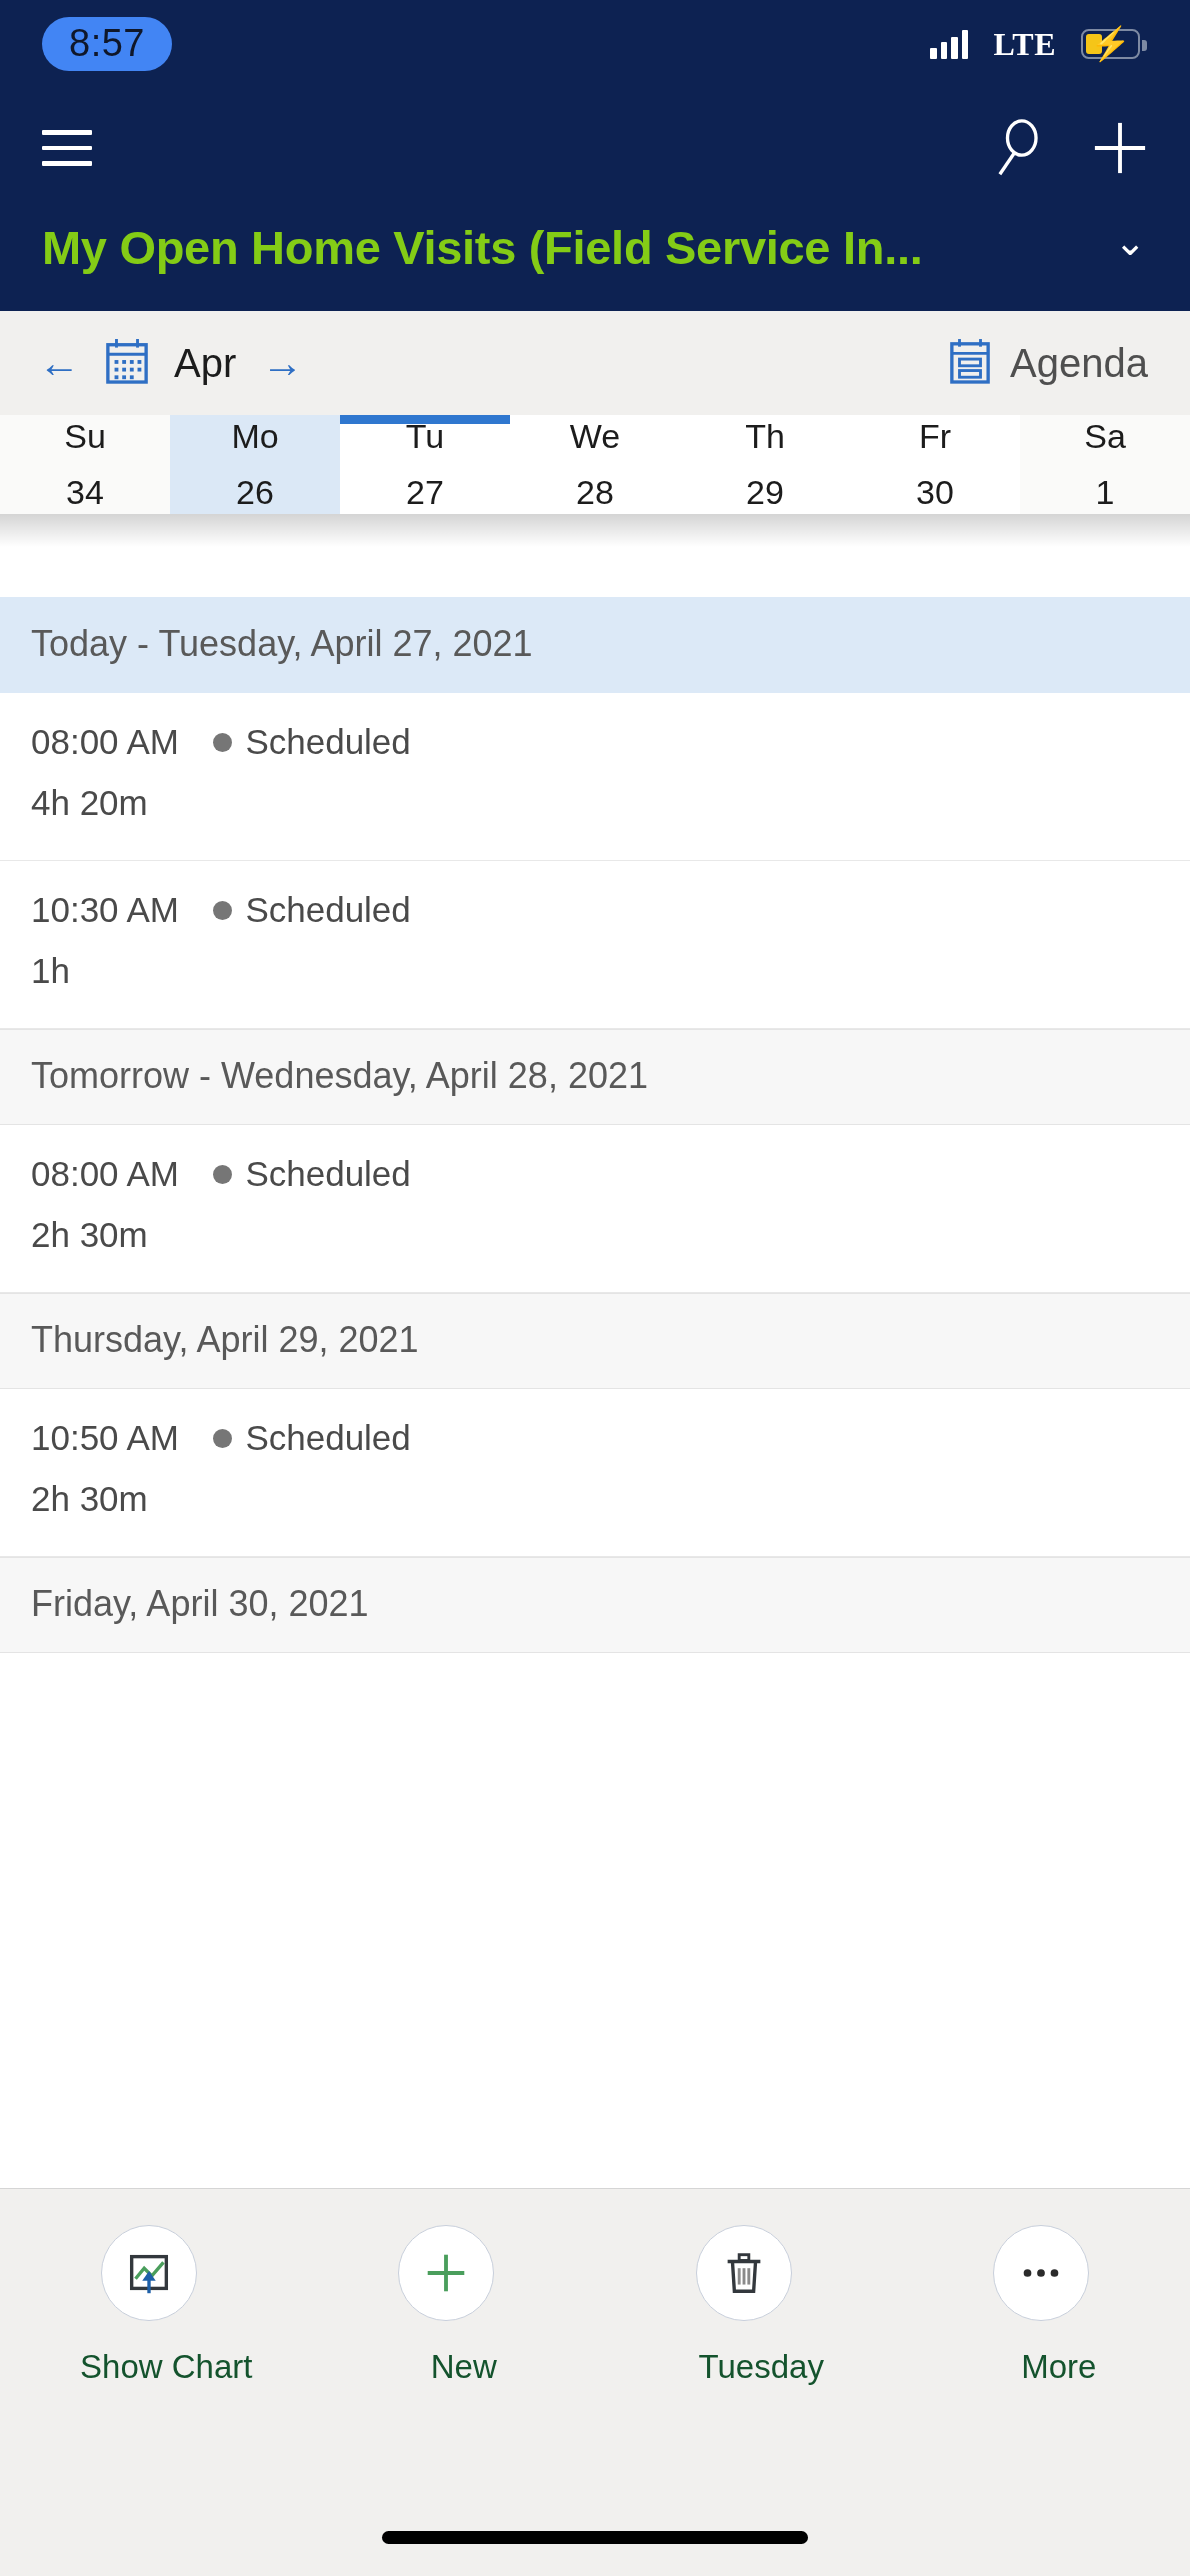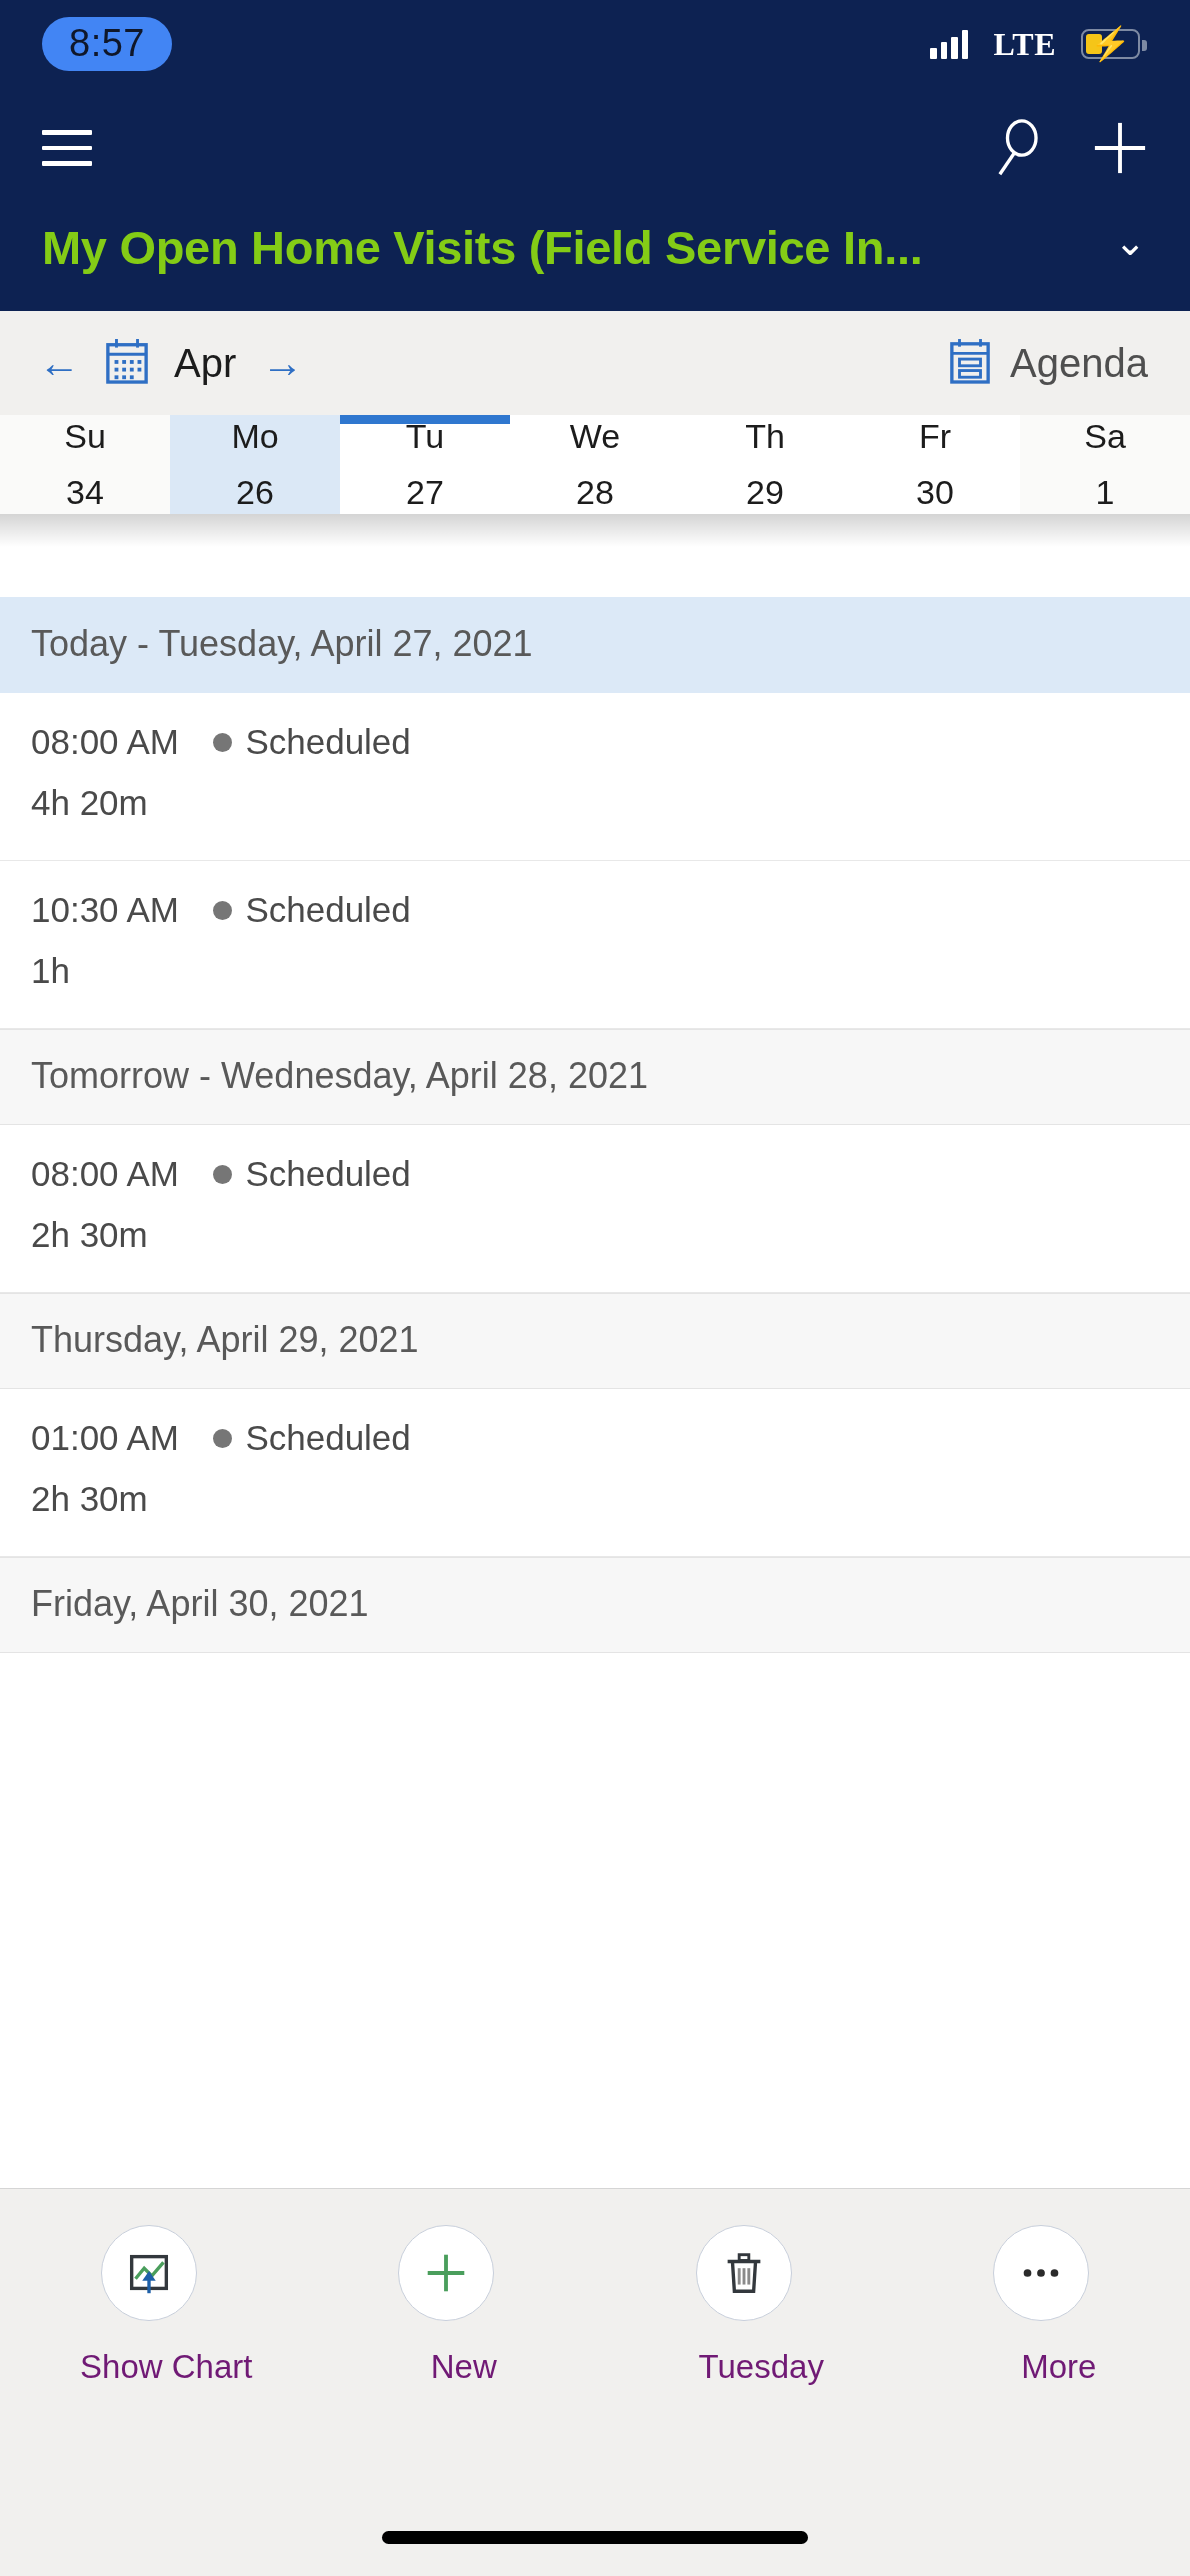--- a/index.html
+++ b/index.html
@@ -119,21 +119,21 @@
   .cmdbar {
     position:absolute; left:0; right:0; bottom:0; height:388px;
     background:#f1f0ee; border-top:1.9px solid #d5d5d5;
   }
   .cmd-items { display:flex; padding-top:36px; }
   .cmd { flex:1 1 0; display:flex; flex-direction:column; align-items:center; cursor:pointer; }
   .cmd-circle {
     width:96px; height:96px; border-radius:50%; background:#fff;
     border:1px solid #c8cfdb; display:flex; align-items:center; justify-content:center;
   }
-  .cmd-label { margin-top:27px; font-size:33px; color:#701a75;margin-left:35px; }
+  .cmd-label { margin-top:27px; font-size:33px; color:#14532d;margin-left:35px; }
   .home-indicator {
     position:absolute; bottom:32px; left:50%; transform:translateX(-50%);
     width:426px; height:13.4px; background:#000; border-radius:9.6px;
   }
 </style>
 </head>
 <body>
 
 <div id="screen">
 
@@ -287,21 +287,21 @@
           <div class="appt-status">
             <span class="status-dot"></span>
             <span>Scheduled</span>
           </div>
         </div>
         <div class="appt-dur">2h 30m</div>
       </div>
       <div class="day-header normal">Thursday, April 29, 2021</div>
       <div class="appt">
         <div class="appt-row1">
-          <div class="appt-time">01:00 AM</div>
+          <div class="appt-time">10:50 AM</div>
           <div class="appt-status">
             <span class="status-dot"></span>
             <span>Scheduled</span>
           </div>
         </div>
         <div class="appt-dur">2h 30m</div>
       </div>
       <div class="day-header normal">Friday, April 30, 2021</div>
     </div>
 

